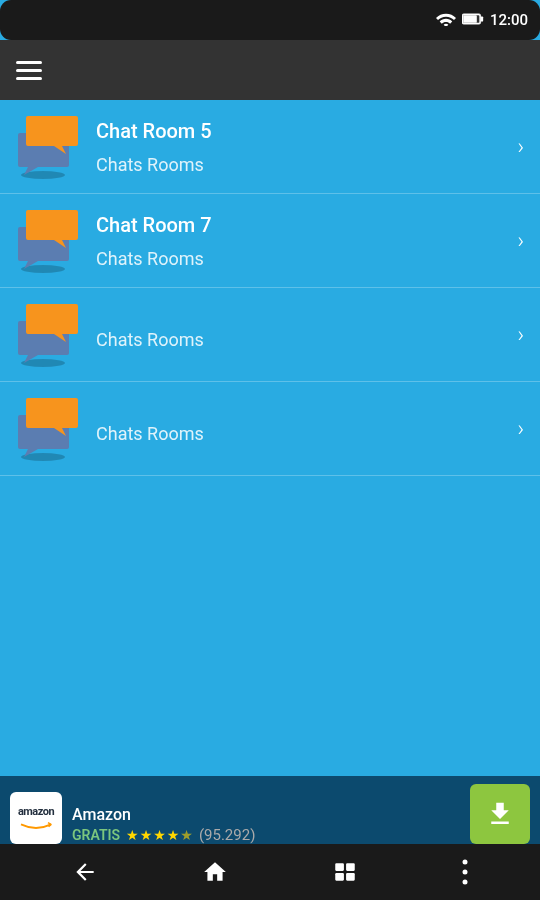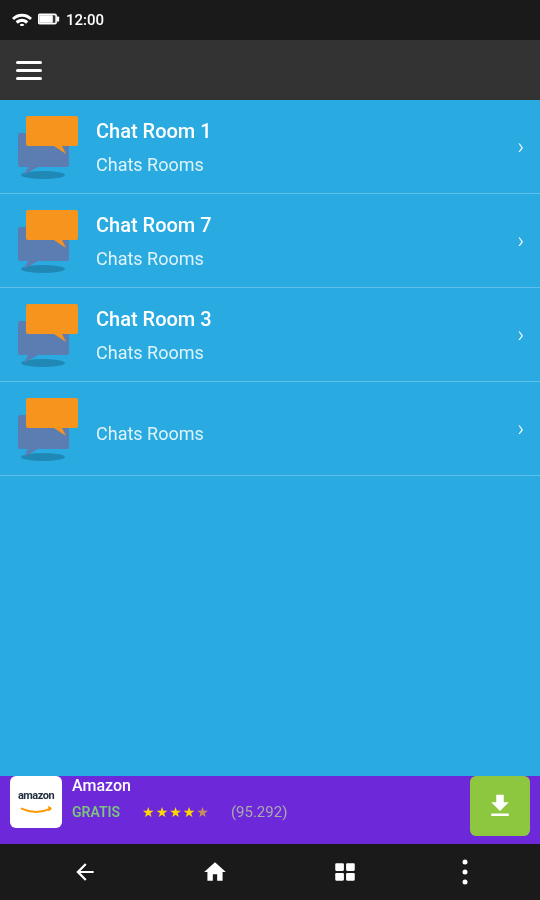--- a/index.html
+++ b/index.html
@@ -12,22 +12,24 @@
       position: relative;
     }
 
     
     .status-bar {
       width: 100%;
       height: 40px;
       background: #1a1a1a;
       display: flex;
       align-items: center;
+      justify-content: flex-end;
       padding: 16px 12px;
       gap: 8px;
+      border-radius: 11px;
     }
     .status-icons {
       display: flex;
       align-items: center;
       gap: 6px;
     }
     .status-time {
       color: white;
       font-size: 15px;
       font-weight: 500;
@@ -119,23 +121,23 @@
       margin-left: 8px;
     }
 
     
     .ad-banner {
       position: absolute;
       bottom: 56px;
       left: 0;
       width: 100%;
       height: 68px;
-      background: #6d28d9;
-      display: flex;
-      align-items: flex-start;
+      background: #0c4a6e;
+      display: flex;
+      align-items: flex-end;
       padding: 0 10px;
     }
     .ad-amazon-logo {
       width: 52px;
       height: 52px;
       background: white;
       border-radius: 6px;
       display: flex;
       flex-direction: column;
       align-items: center;
@@ -159,22 +161,22 @@
       padding-left: 10px;
     }
     .ad-app-name {
       color: white;
       font-size: 16px;
       font-weight: 500;
     }
     .ad-gratis-row {
       display: flex;
       align-items: center;
-      gap: 22px;
-      margin-top: 8px;
+      gap: 6px;
+      margin-top: 2px;
     }
     .ad-gratis {
       color: #7BC67E;
       font-size: 14px;
       font-weight: 600;
     }
     .ad-stars {
       display: flex;
       gap: 1px;
     }
@@ -264,21 +266,21 @@
         <svg class="bubble-blue" viewBox="0 0 55 48">
           <ellipse cx="27" cy="44" rx="22" ry="4" fill="rgba(0,0,0,0.2)"></ellipse>
           <path d="M4 2 Q2 2 2 4 L2 34 Q2 36 4 36 L12 36 L8 44 L22 36 L51 36 Q53 36 53 34 L53 4 Q53 2 51 2 Z" fill="#5B7DB1"></path>
         </svg>
 
         <svg class="bubble-orange" viewBox="0 0 52 44">
           <path d="M2 2 Q0 2 0 4 L0 30 Q0 32 2 32 L28 32 L40 40 L36 32 L50 32 Q52 32 52 30 L52 4 Q52 2 50 2 Z" fill="#F7941D"></path>
         </svg>
       </div>
       <div class="item-text">
-        <div class="item-title">Chat Room 1</div>
+        <div class="item-title">Chat Room 5</div>
         <div class="item-subtitle">Chats Rooms</div>
       </div>
       <div class="chevron">›</div>
     </div>
     <div class="list-item">
       <div class="chat-icon-wrapper">
 
         <svg class="bubble-blue" viewBox="0 0 55 48">
           <ellipse cx="27" cy="44" rx="22" ry="4" fill="rgba(0,0,0,0.2)"></ellipse>
           <path d="M4 2 Q2 2 2 4 L2 34 Q2 36 4 36 L12 36 L8 44 L22 36 L51 36 Q53 36 53 34 L53 4 Q53 2 51 2 Z" fill="#5B7DB1"></path>
@@ -300,21 +302,20 @@
         <svg class="bubble-blue" viewBox="0 0 55 48">
           <ellipse cx="27" cy="44" rx="22" ry="4" fill="rgba(0,0,0,0.2)"></ellipse>
           <path d="M4 2 Q2 2 2 4 L2 34 Q2 36 4 36 L12 36 L8 44 L22 36 L51 36 Q53 36 53 34 L53 4 Q53 2 51 2 Z" fill="#5B7DB1"></path>
         </svg>
 
         <svg class="bubble-orange" viewBox="0 0 52 44">
           <path d="M2 2 Q0 2 0 4 L0 30 Q0 32 2 32 L28 32 L40 40 L36 32 L50 32 Q52 32 52 30 L52 4 Q52 2 50 2 Z" fill="#F7941D"></path>
         </svg>
       </div>
       <div class="item-text">
-        <div class="item-title">Chat Room 3</div>
         <div class="item-subtitle">Chats Rooms</div>
       </div>
       <div class="chevron">›</div>
     </div>
     <div class="list-item">
       <div class="chat-icon-wrapper">
 
         <svg class="bubble-blue" viewBox="0 0 55 48">
           <ellipse cx="27" cy="44" rx="22" ry="4" fill="rgba(0,0,0,0.2)"></ellipse>
           <path d="M4 2 Q2 2 2 4 L2 34 Q2 36 4 36 L12 36 L8 44 L22 36 L51 36 Q53 36 53 34 L53 4 Q53 2 51 2 Z" fill="#5B7DB1"></path>

